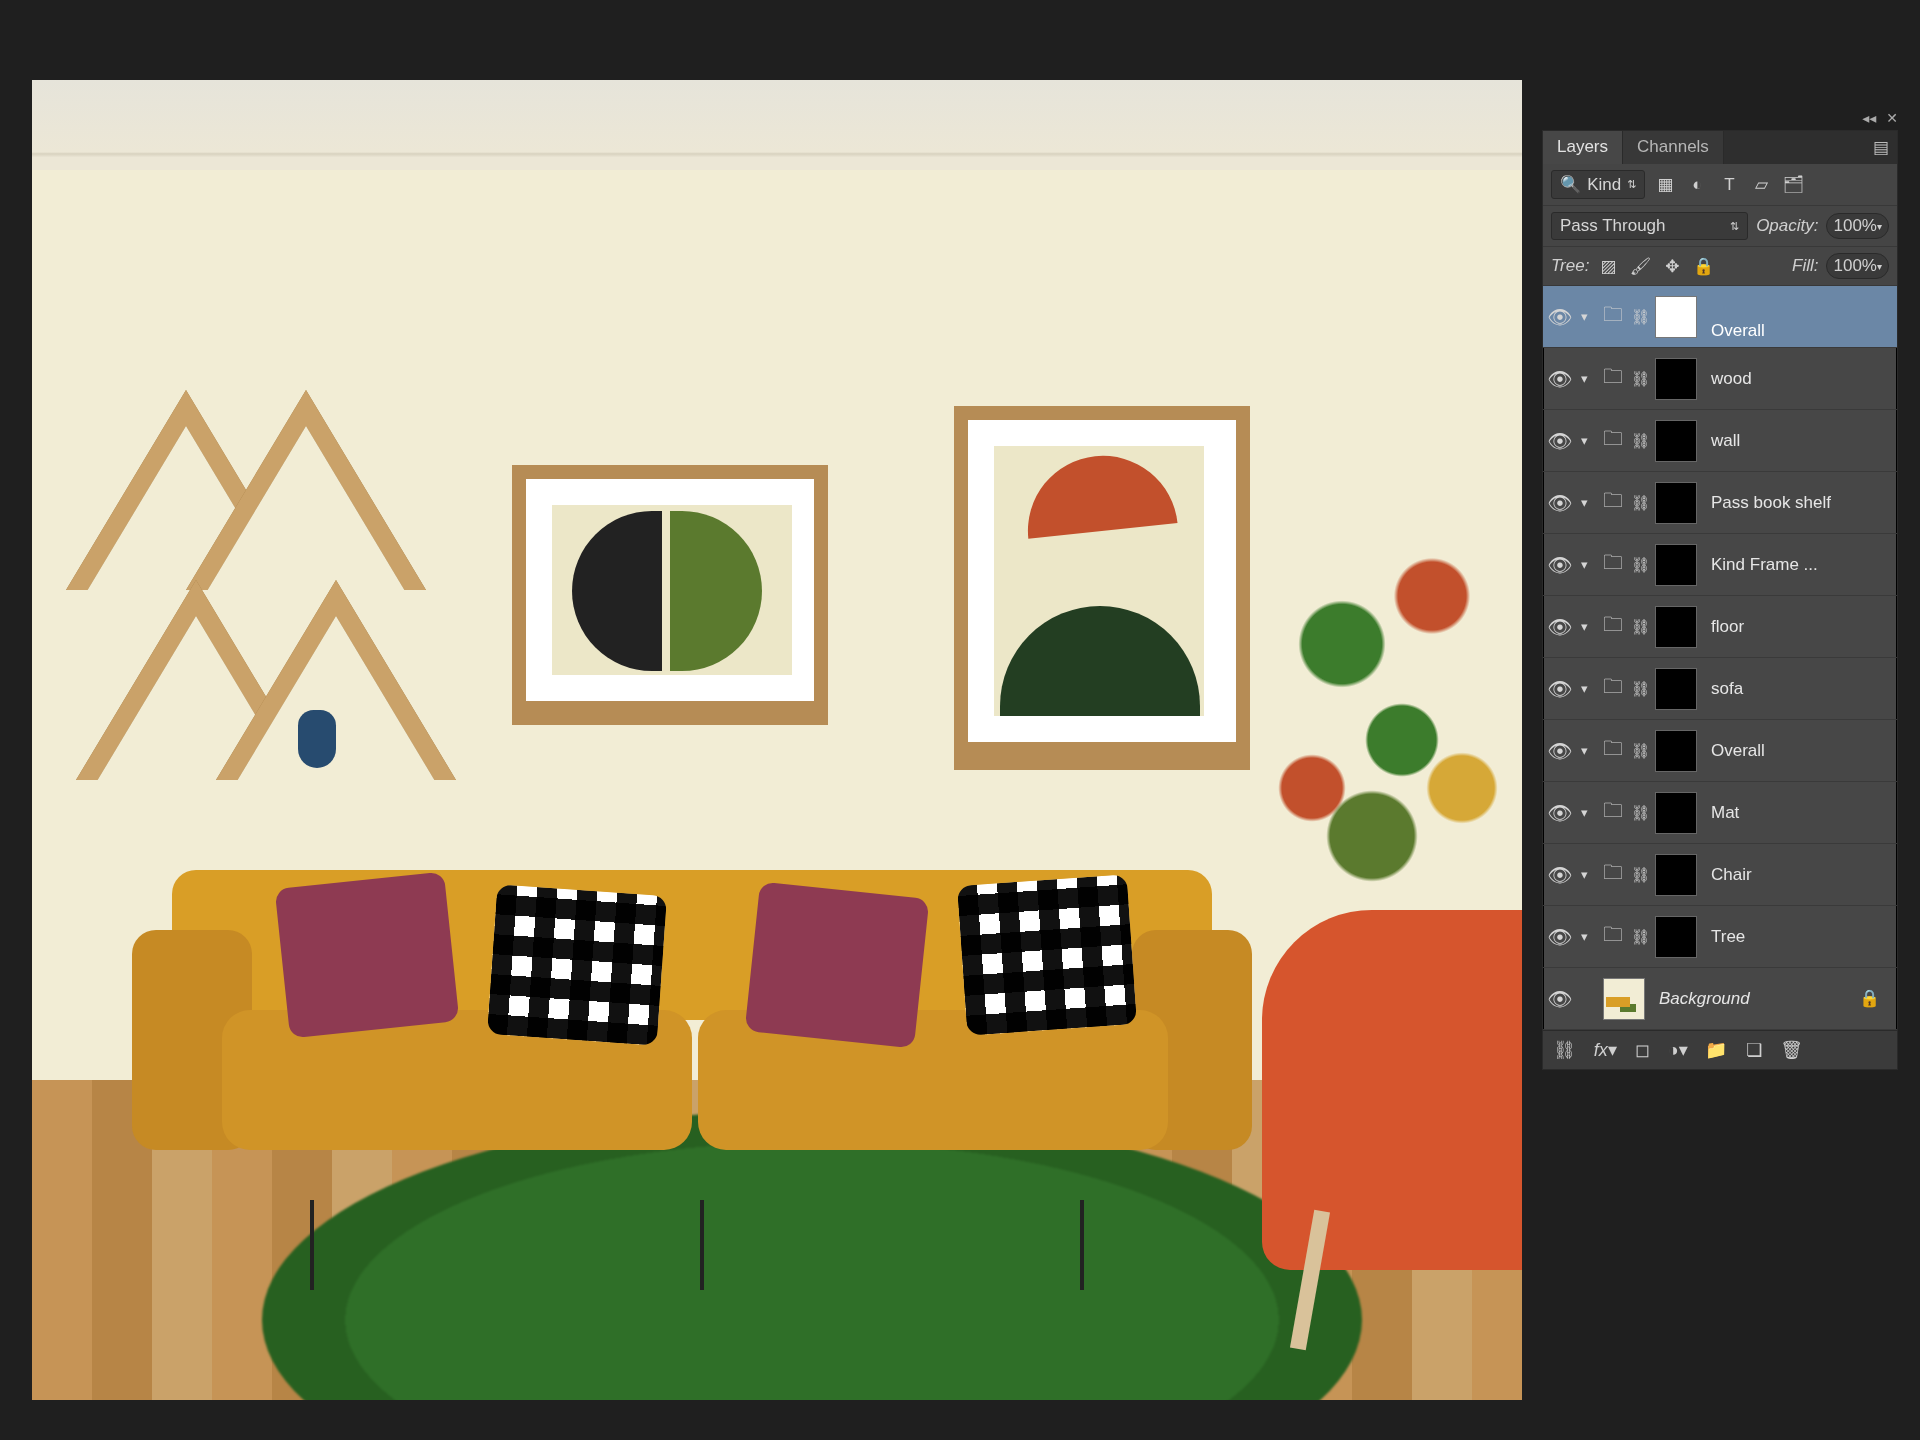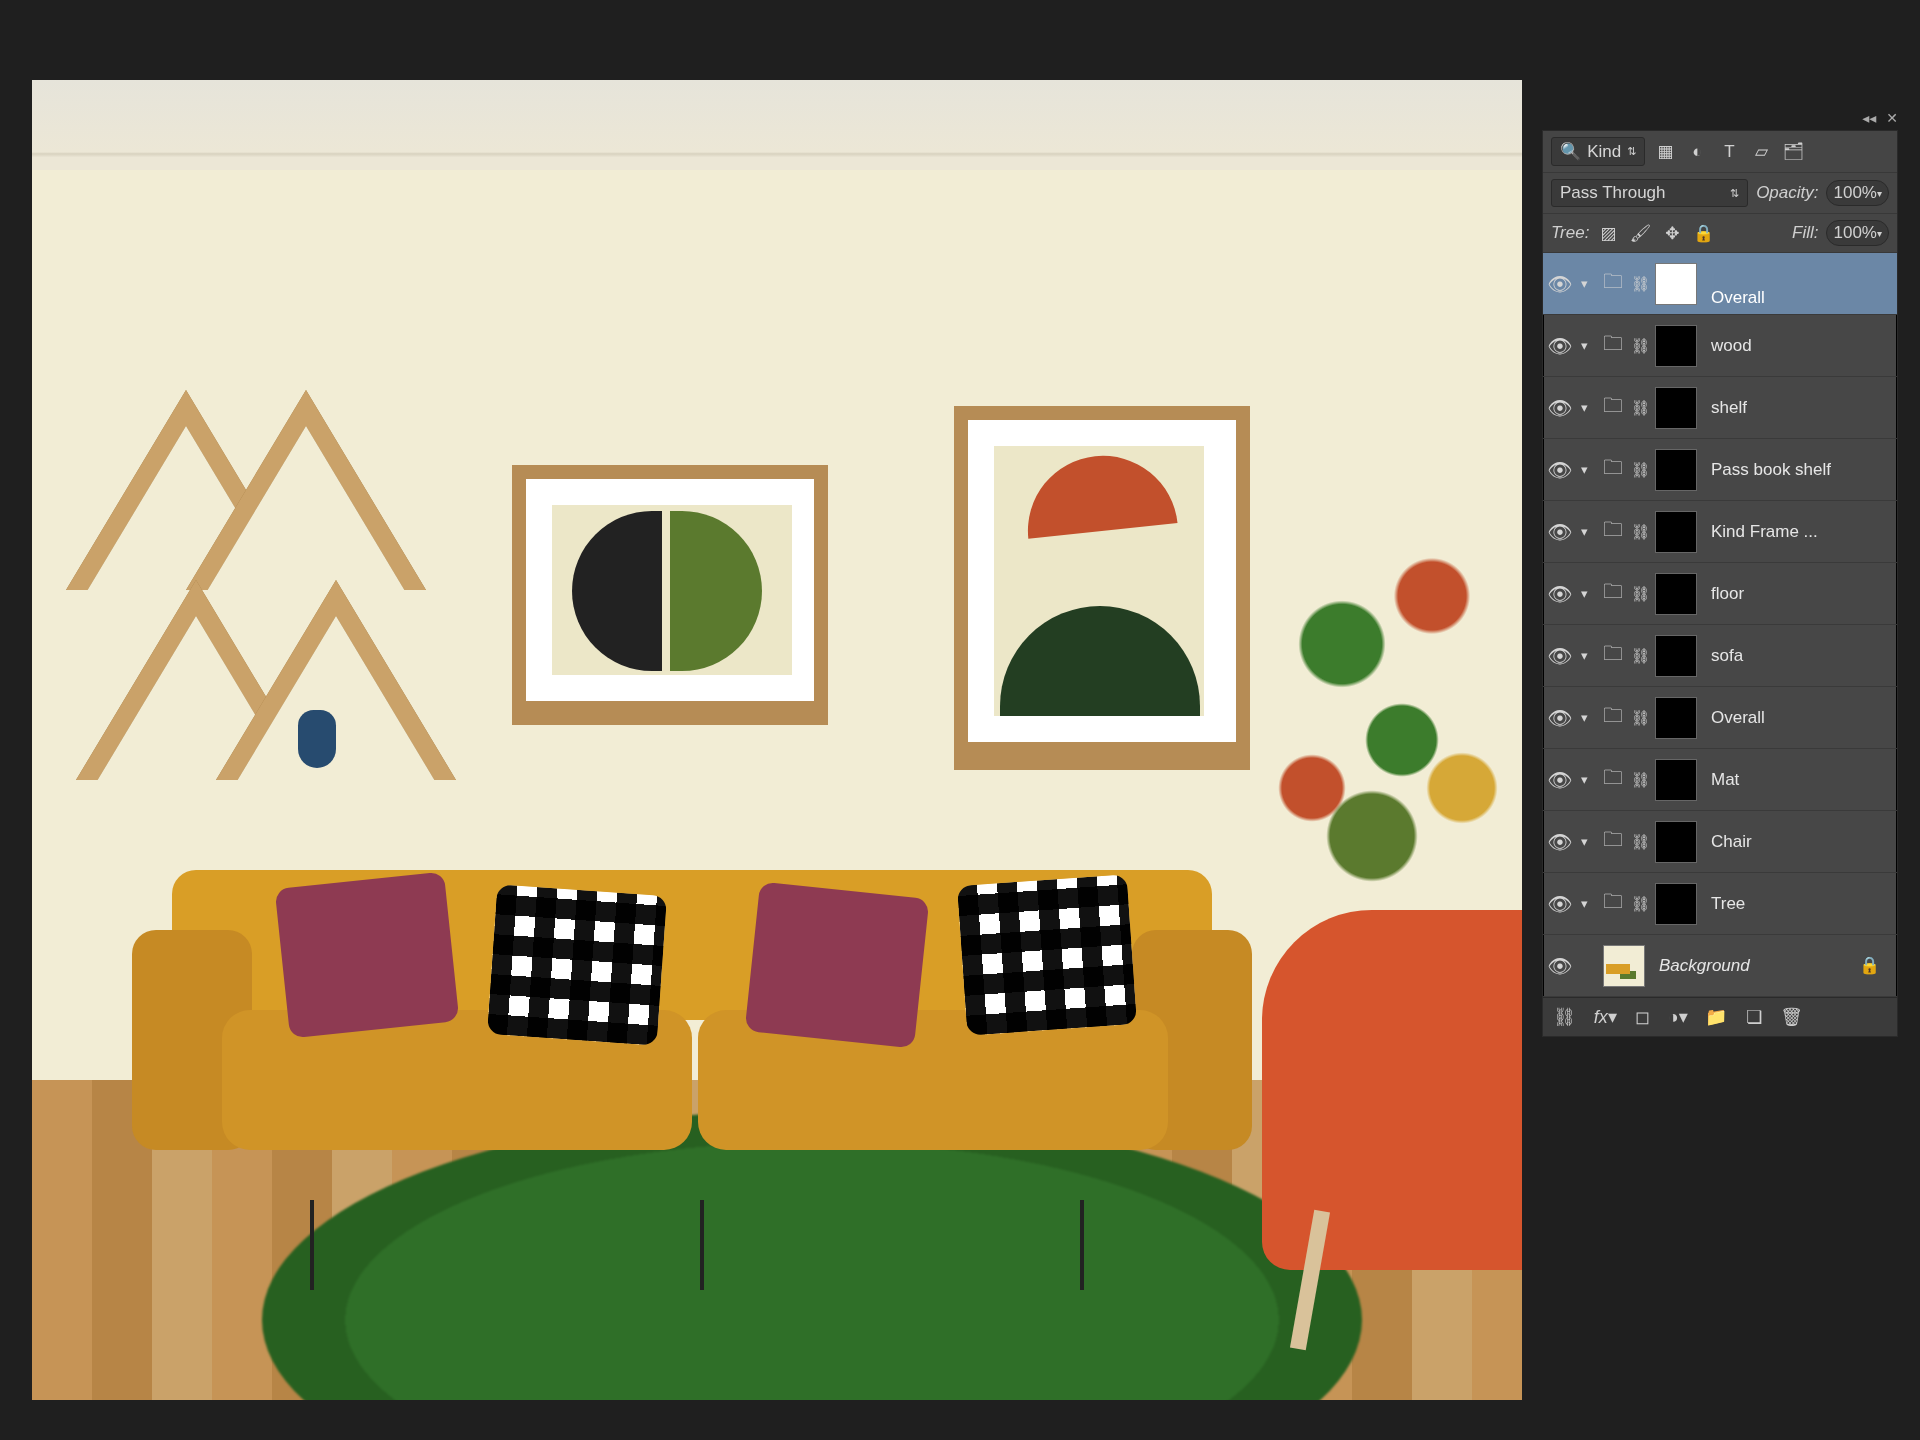--- a/index.html
+++ b/index.html
@@ -241,20 +241,25 @@
   </div>
 </div>
 
 <div class="panel-top">
   <span>◂◂</span>
   <span>✕</span>
 </div>
 
 <div class="panel">
 
+  <div class="tabs">
+    <div class="tab active">Layers</div>
+    <div class="tab">Channels</div>
+    <div class="tab-menu">▤</div>
+  </div>
 
   <div class="toolbar1">
     <div class="picker">
       <span>🔍</span>
       <span>Kind</span>
       <span class="caret">⇅</span>
     </div>
     <span class="ficon">▦</span>
     <span class="ficon">◐</span>
     <span class="ficon">T</span>
@@ -305,21 +310,21 @@
         <span class="link">⛓</span>
         <span class="thumb mask"></span>
         <span class="lname">wood</span>
       </div>
       <div class="layer">
         <span class="eye">👁</span>
         <span class="twist">▾</span>
         <span class="folder">🗀</span>
         <span class="link">⛓</span>
         <span class="thumb mask"></span>
-        <span class="lname">shelf</span>
+        <span class="lname">wall</span>
       </div>
       <div class="layer">
         <span class="eye">👁</span>
         <span class="twist">▾</span>
         <span class="folder">🗀</span>
         <span class="link">⛓</span>
         <span class="thumb mask"></span>
         <span class="lname">Pass book shelf</span>
       </div>
       <div class="layer">

